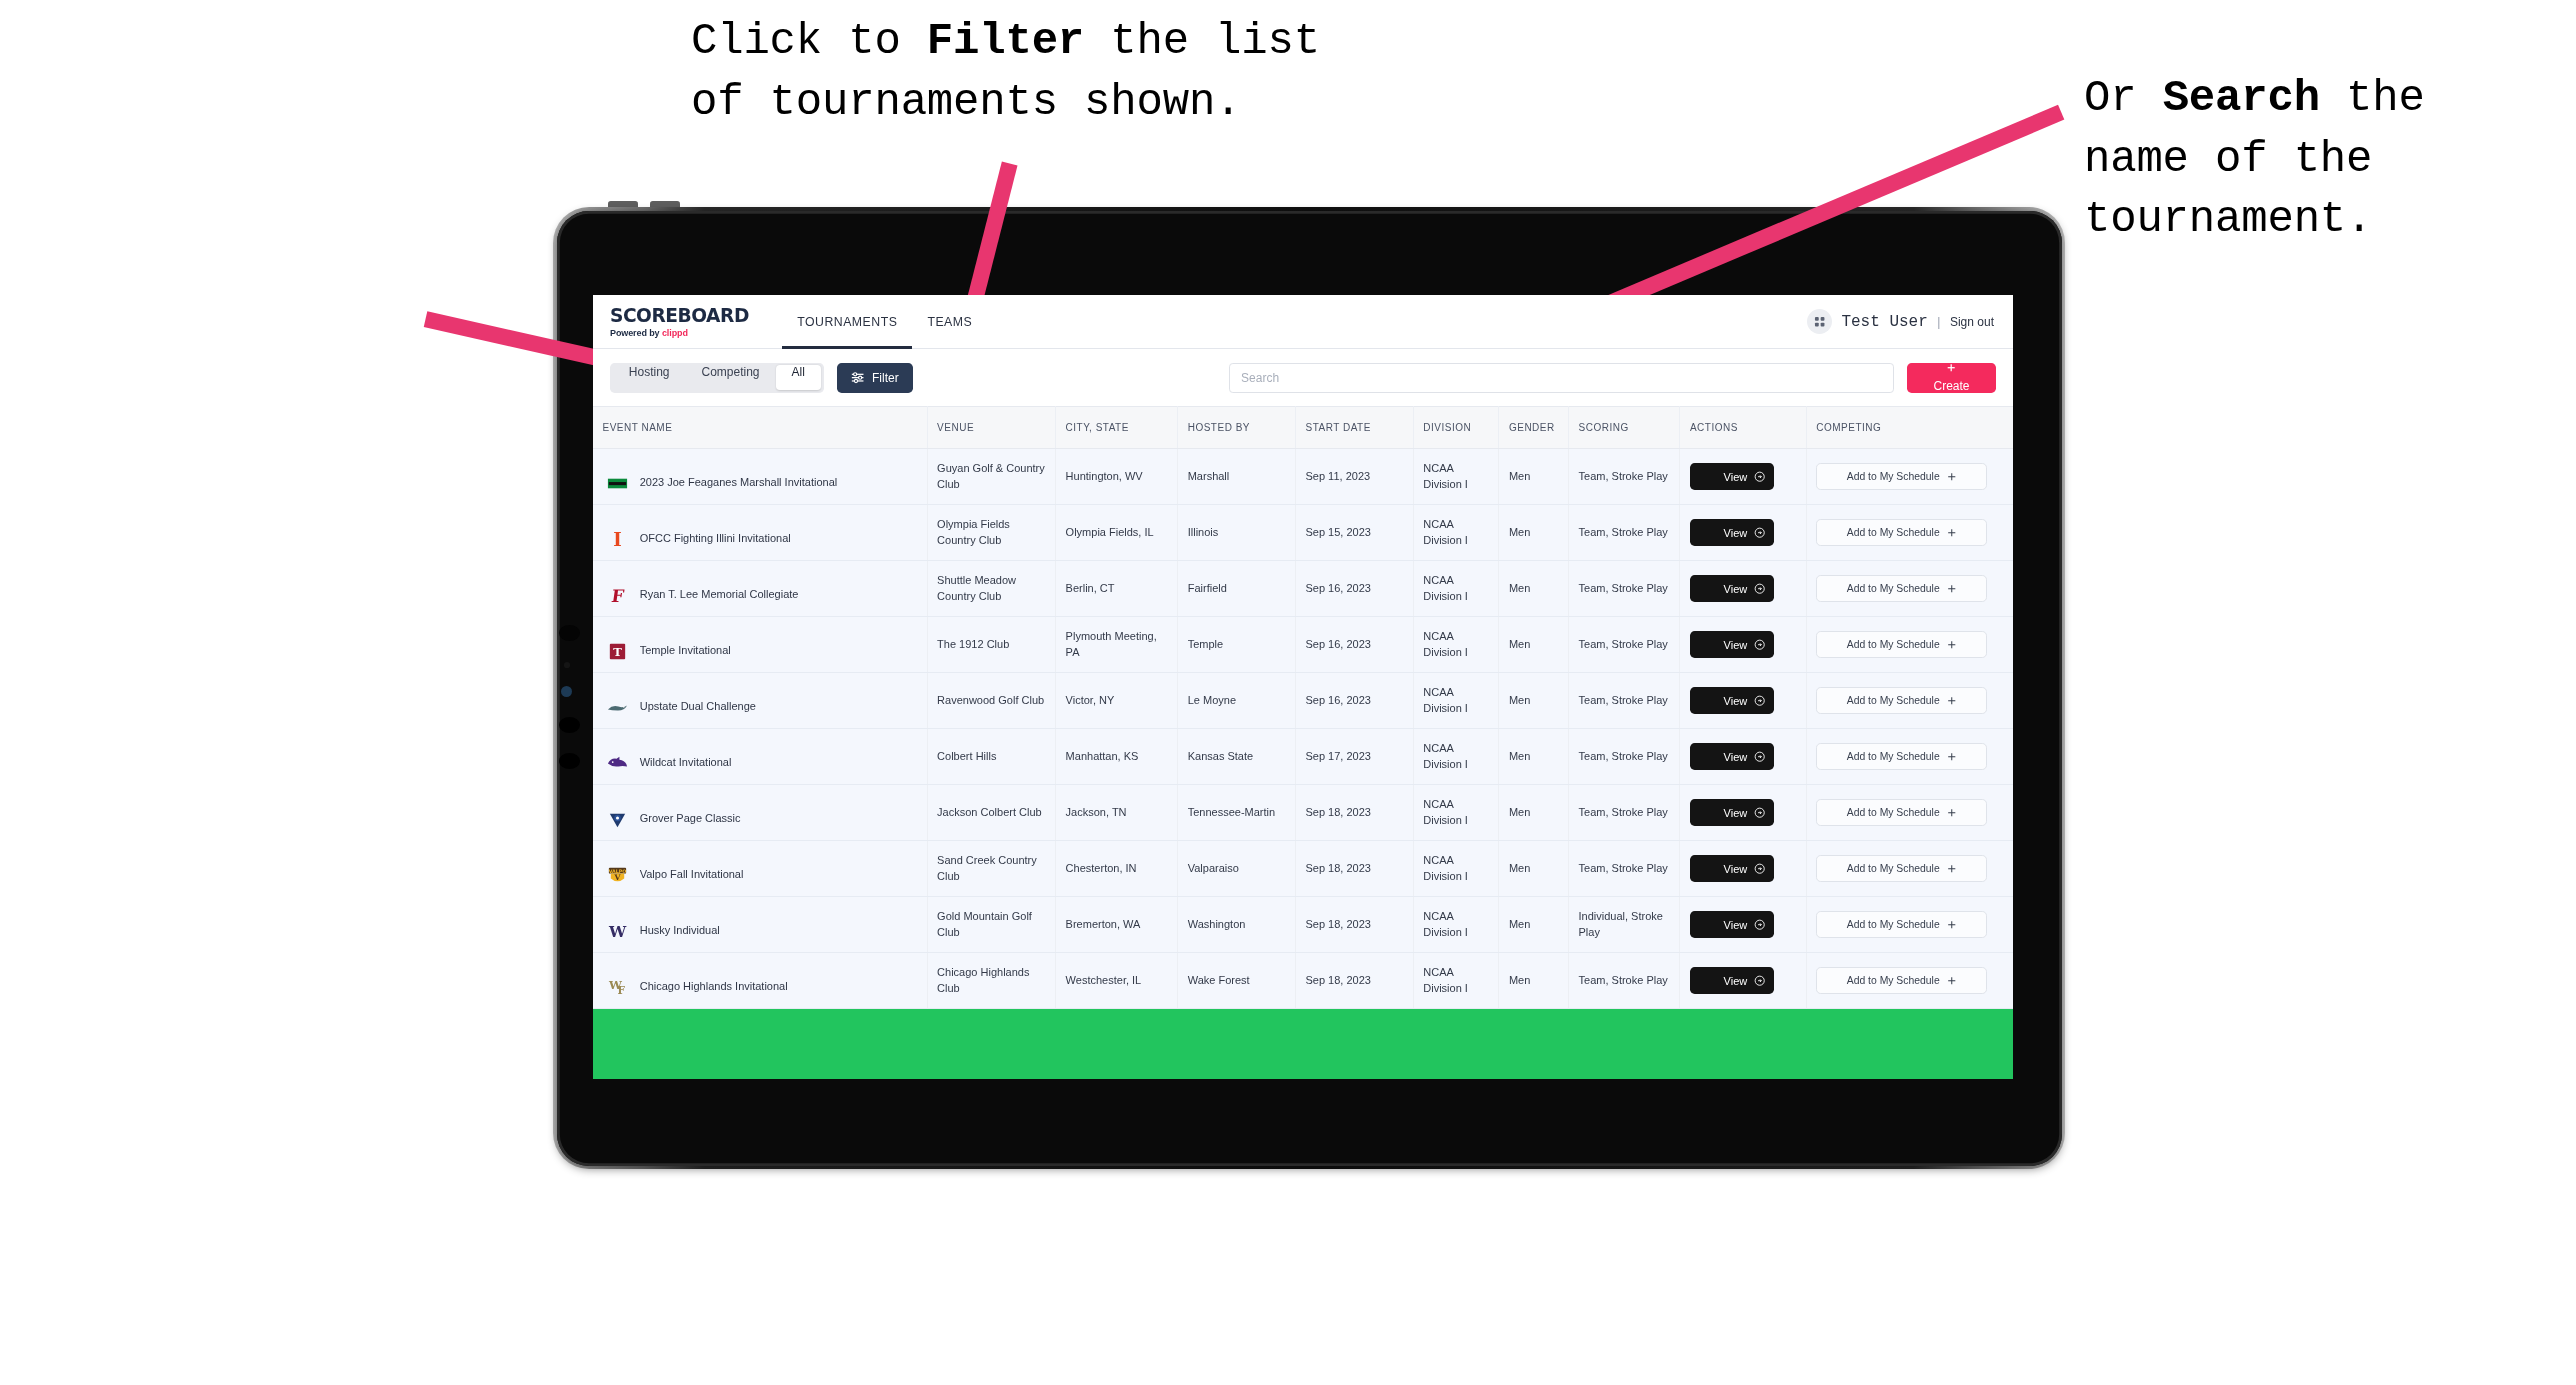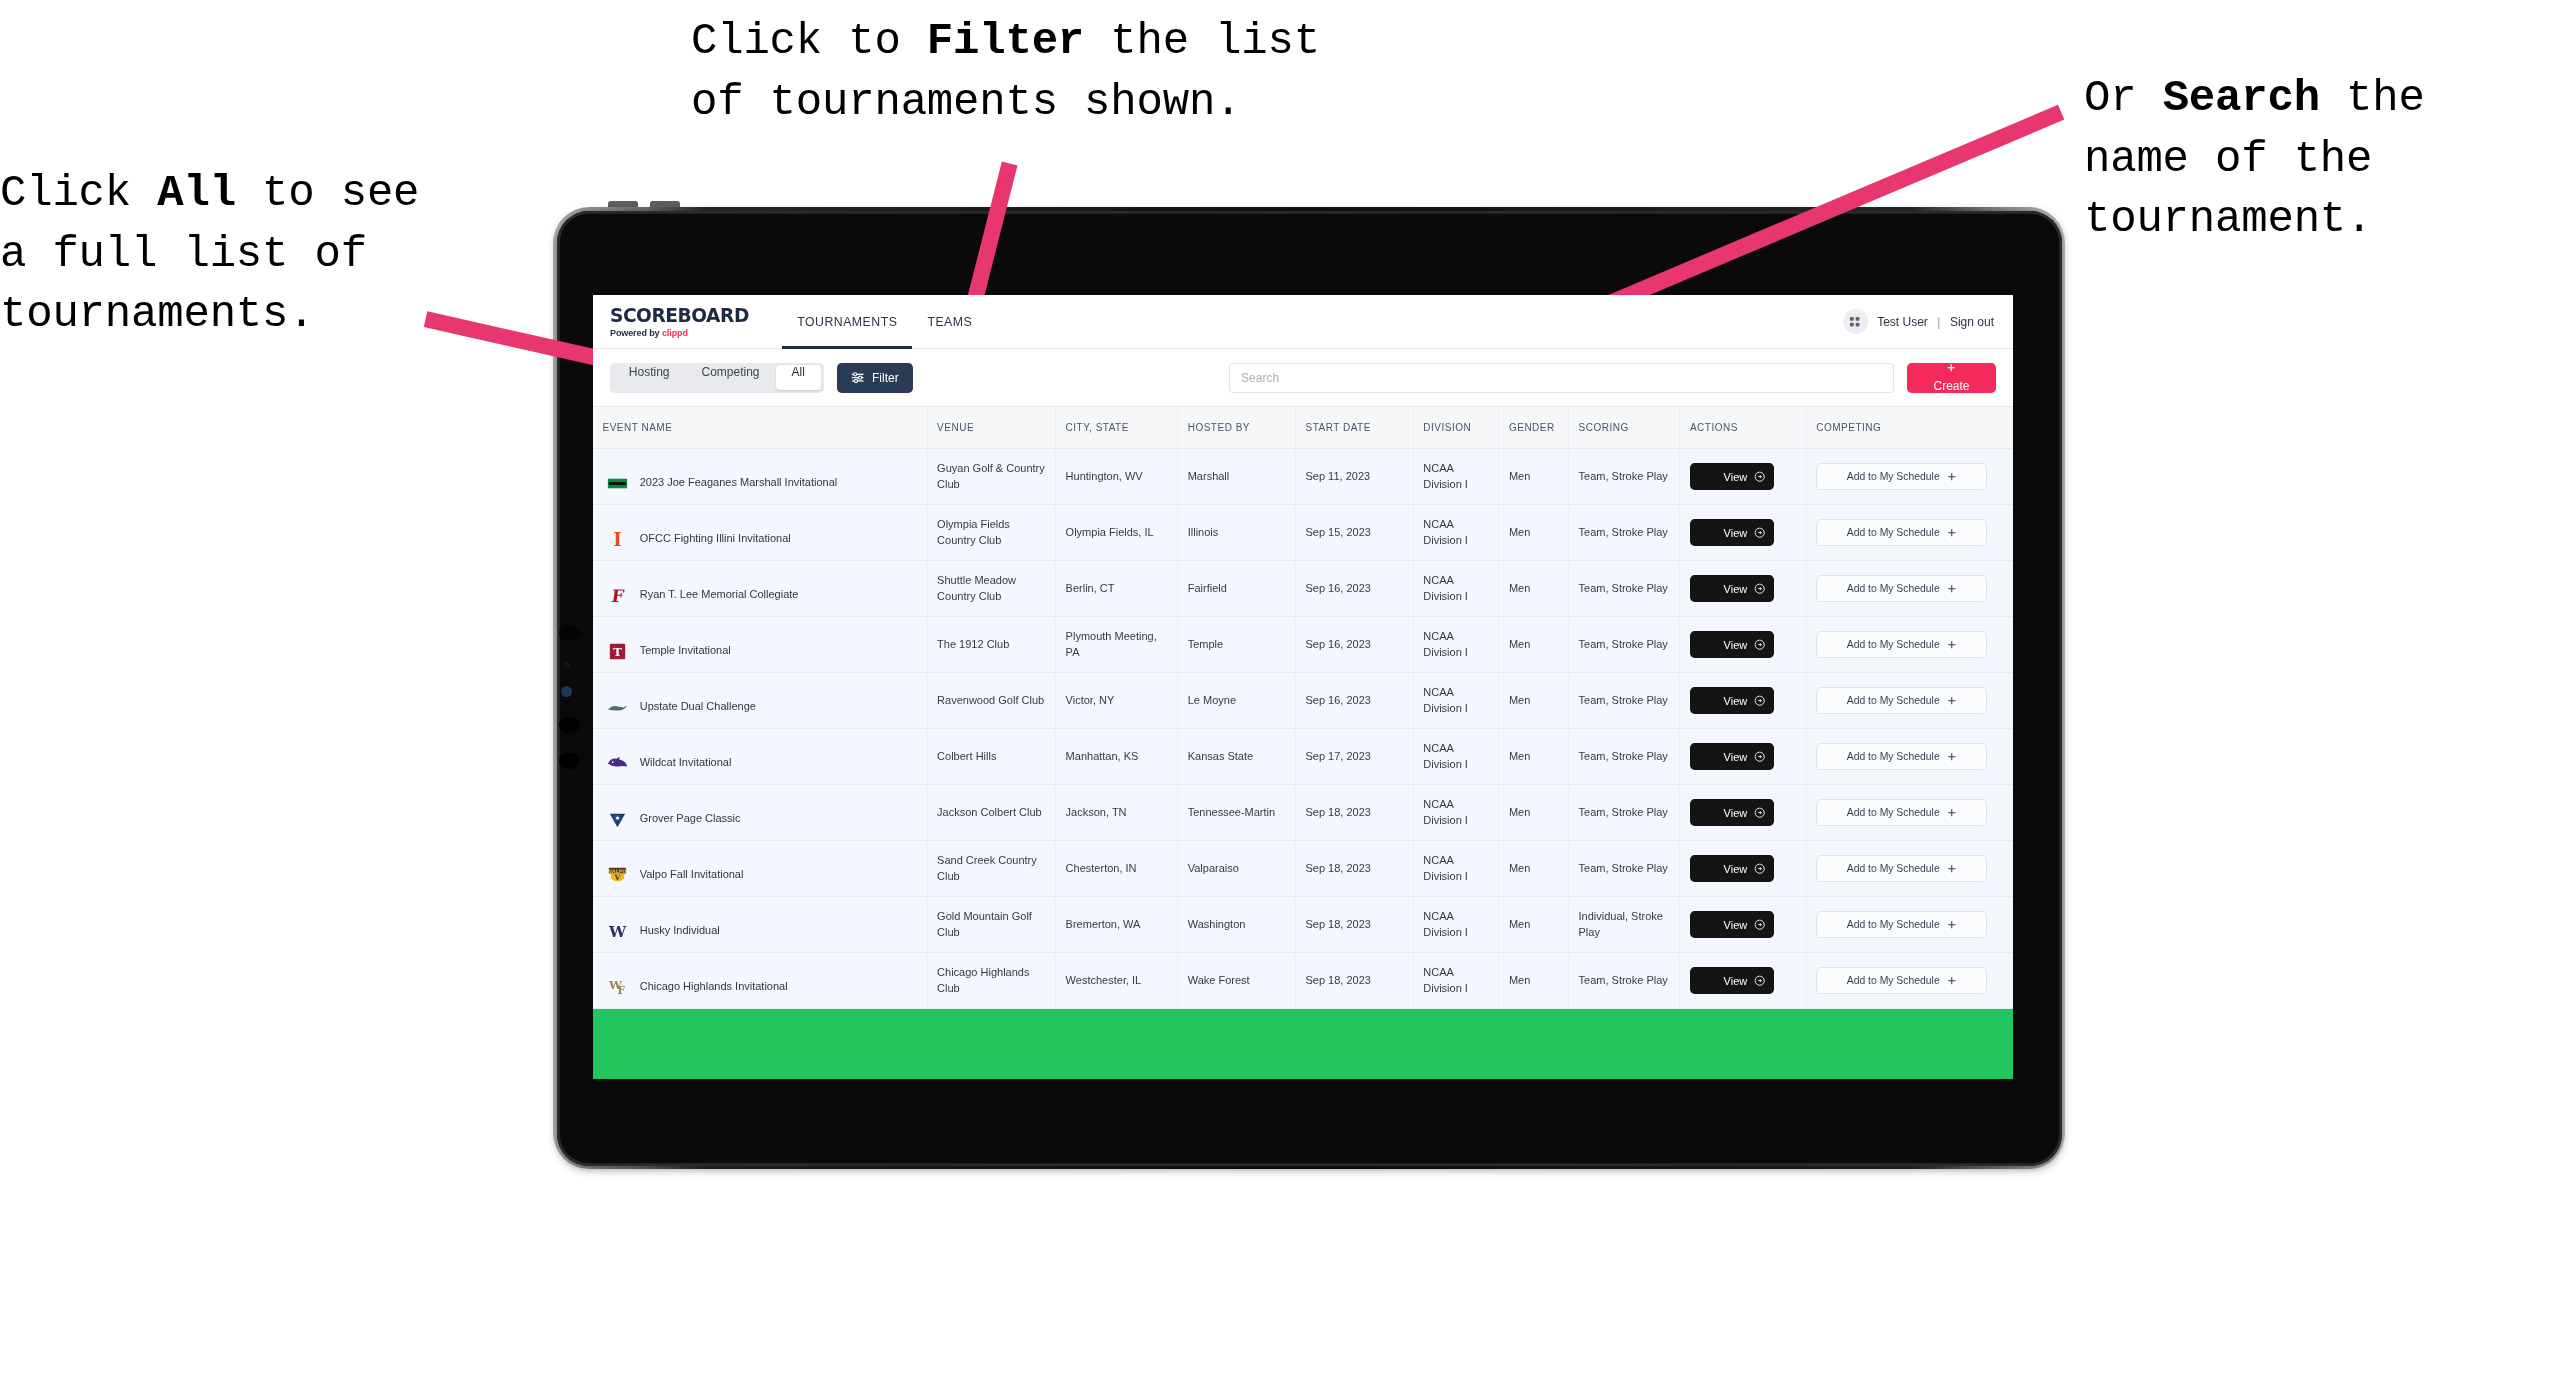--- a/index.html
+++ b/index.html
@@ -127,21 +127,21 @@
     margin-left: auto;
     display: flex; align-items: center;
     padding-right: 19px;
     gap: 9.5px;
   }
   .avatar {
     width: 25px; height: 25px; border-radius: 50%;
     background: #eceef2;
     display: flex; align-items: center; justify-content: center;
   }
-  .nav-user { font-size: 12px; color: #2b3242; }
+  .nav-user { font-size: 16px; color: #2b3242; font-family: Liberation Mono, monospace; }
   .nav-sep { font-size: 12px; color: #99a0ae; }
   .nav-signout { font-size: 12px; color: #2b3242; cursor: pointer; }
 
   
   .toolbar {
     height: 57px;
     background: #fff;
     display: flex;
     align-items: center;
     padding: 0 17px;
@@ -274,23 +274,20 @@
   col.c-gen   { width: 65px; }
   col.c-score { width: 104px; }
   col.c-act   { width: 118px; }
   col.c-comp  { width: 193px; }
 </style>
 </head>
 <body>
 
 <div class="page">
 
-  <div class="callout" id="callout-all">
-    <span>Click </span><b>All</b><span> to see a full list of tournaments.</span>
-  </div>
   <div class="callout" id="callout-filter">
     <span>Click to </span><b>Filter</b><span> the list of tournaments shown.</span>
   </div>
   <div class="callout" id="callout-search">
     <span>Or </span><b>Search</b><span> the name of the tournament.</span>
   </div>
 
   <div class="btn-vol v1"></div>
   <div class="btn-vol v2"></div>
   <div class="tablet-edge"></div>

